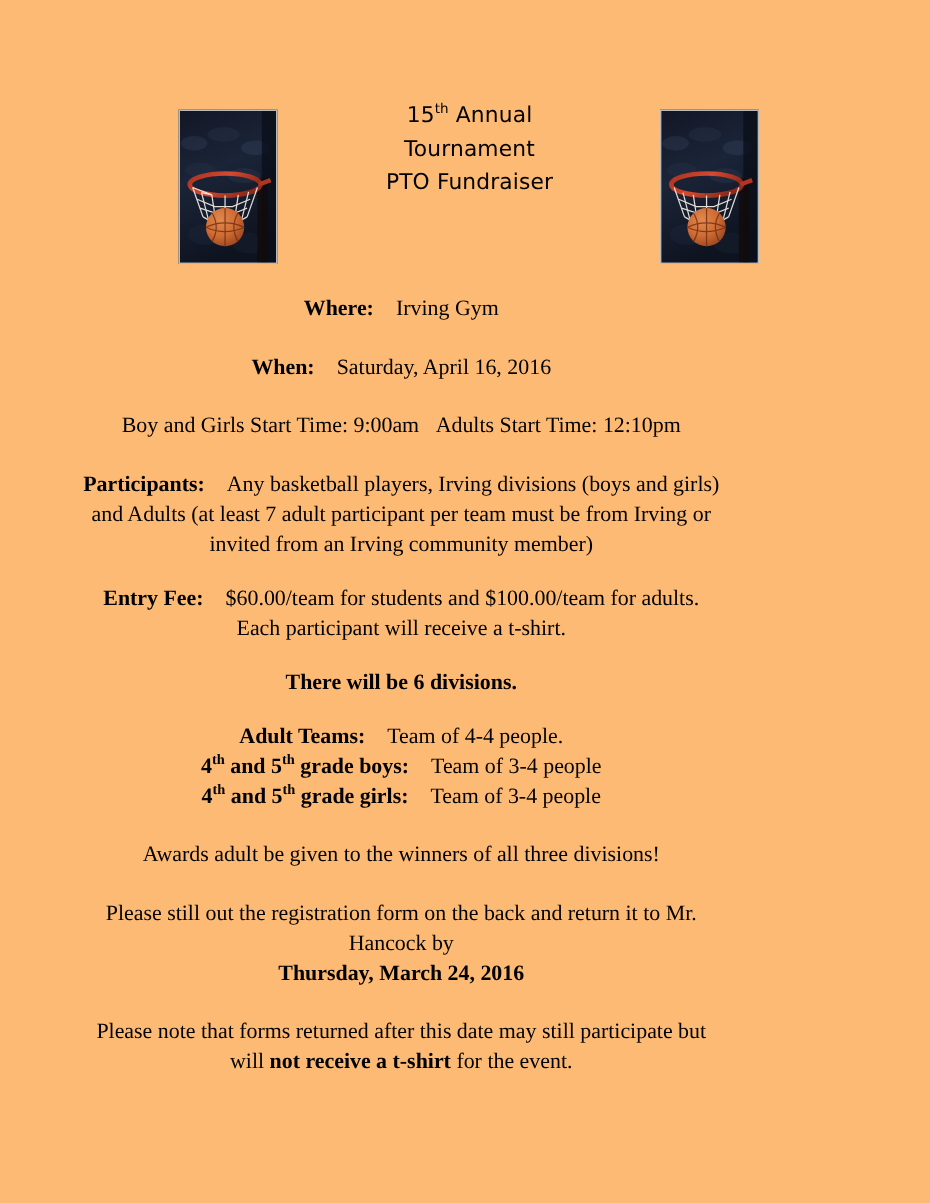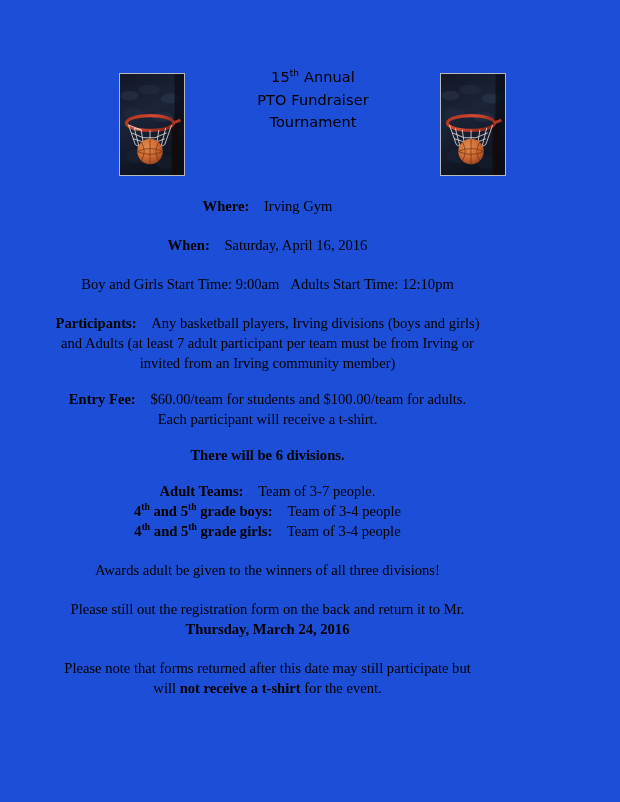--- a/index.html
+++ b/index.html
@@ -14,21 +14,21 @@
     position: relative;
     overflow: hidden;
     font-family: "Liberation Serif", "DejaVu Serif", serif;
     color: #000000;
     -webkit-font-smoothing: antialiased;
   }
 
   .page {
     position: absolute;
     inset: 0;
-    background: #1d4ed8;
+    background: #fdba74;
   }
 
   
   .header {
     position: absolute;
     top: 66px;
     left: 0;
     width: 620px;
     height: 115px;
   }
@@ -164,22 +164,22 @@
           <path d="M22 69 Q28 79 22 89"></path>
           <path d="M40 69 Q34 79 40 89"></path>
         </g>
       </svg>
     </div>
 
     <div class="title-block">
       <div>
         <span>15</span><sup>th</sup><span> Annual</span>
       </div>
+      <div>Tournament</div>
       <div>PTO Fundraiser</div>
-      <div>Tournament</div>
     </div>
 
     <div class="hoop-img hoop-right">
       <svg class="hoop-svg" viewBox="0 0 66 103" preserveAspectRatio="xMidYMid slice">
         <rect width="66" height="103" fill="url(#bg1)"></rect>
         <g opacity="0.30">
           <ellipse cx="10" cy="22" rx="9" ry="5" fill="#3a4763"></ellipse>
           <ellipse cx="30" cy="16" rx="11" ry="5" fill="#2e3a53"></ellipse>
           <ellipse cx="52" cy="25" rx="10" ry="5" fill="#3d4a66"></ellipse>
           <ellipse cx="14" cy="40" rx="10" ry="5" fill="#2a3449"></ellipse>
@@ -260,21 +260,21 @@
 
     <div class="line">
       <b>There will be 6 divisions.</b>
     </div>
 
     <div class="gap-md"></div>
 
     <div class="para-narrow">
       <div class="line">
         <b>Adult Teams:</b>
-        <span class="nbsp-gap"></span><span>Team of 3-7 people.</span>
+        <span class="nbsp-gap"></span><span>Team of 4-4 people.</span>
       </div>
 
       <div class="line">
         <b><span>4</span><sup class="ord">th</sup><span> and </span><span>5</span><sup class="ord">th</sup><span> grade boys:</span></b>
         <span class="nbsp-gap"></span><span>Team of 3-4 people</span>
       </div>
 
       <div class="line">
         <b><span>4</span><sup class="ord">th</sup><span> and </span><span>5</span><sup class="ord">th</sup><span> grade girls:</span></b>
         <span class="nbsp-gap"></span><span>Team of 3-4 people</span>
@@ -282,20 +282,21 @@
     </div>
 
     <div class="gap-lg"></div>
 
     <div class="line">Awards adult be given to the winners of all three divisions!</div>
 
     <div class="gap-lg"></div>
 
     <div class="para-wide">
       <div class="line">Please still out the registration form on the back and return it to Mr.</div>
+      <div class="line">Hancock by</div>
       <div class="line">
         <b>Thursday, March 24, 2016</b>
       </div>
     </div>
 
     <div class="gap-lg"></div>
 
     <div class="para-wide">
       <div class="line">Please note that forms returned after this date may still participate but</div>
       <div class="line"><span>will </span><b>not receive a t-shirt</b><span> for the event.</span></div>

